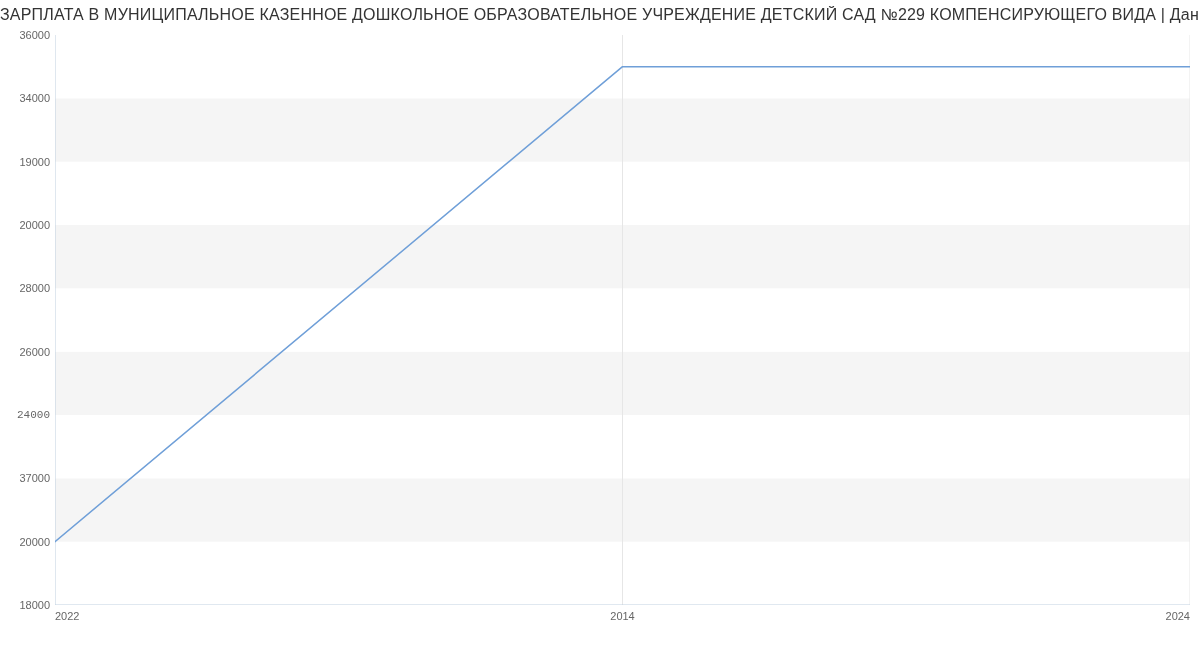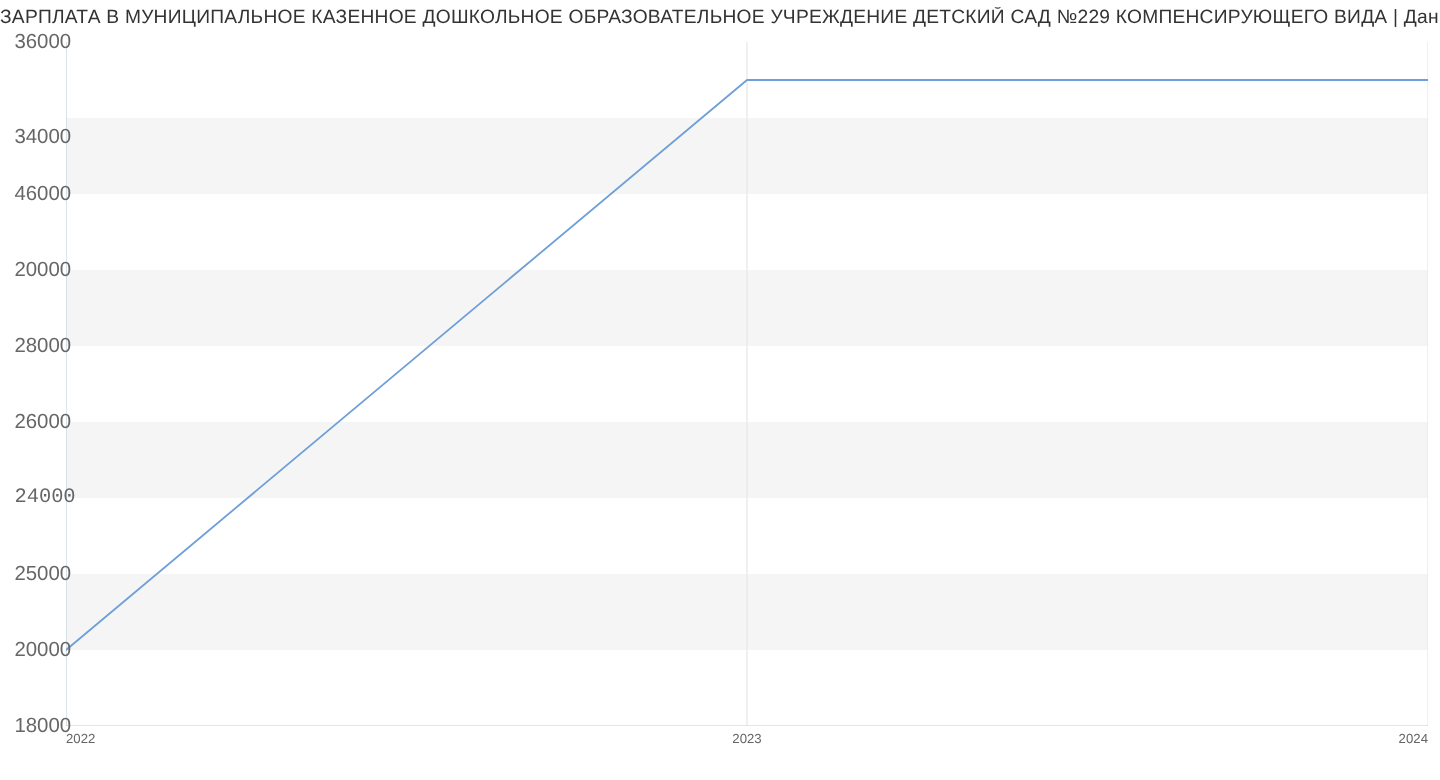--- a/index.html
+++ b/index.html
@@ -38,21 +38,21 @@
     height: 570px;
   }
   .plot-area svg {
     display: block;
   }
   .y-tick {
     position: absolute;
     right: 1150px;
     text-align: right;
     width: 38px;
-    font-size: 17px;
+    font-size: 11px;
     color: #666666;
     transform: translateY(-50%);
   }
   .x-tick {
     position: absolute;
     top: 610px;
     font-size: 11px;
     color: #666666;
     transform: translateX(-50%);
   }
@@ -78,24 +78,24 @@
         <line x1="0" y1="0" x2="0" y2="570" stroke="#c0d0e0" stroke-width="1"></line>
         <line x1="0" y1="570" x2="1135" y2="570" stroke="#c0d0e0" stroke-width="1"></line>
         <line x1="0" y1="570" x2="0" y2="570" stroke="#c0d0e0" stroke-width="1"></line>
         <line x1="567.5" y1="570" x2="567.5" y2="570" stroke="#c0d0e0" stroke-width="1"></line>
         <line x1="1135" y1="570" x2="1135" y2="570" stroke="#c0d0e0" stroke-width="1"></line>
         <path d="M0 506.6666666666667 L567.5 31.66666666666663 L1135 31.66666666666663" fill="none" stroke="#6f9fd8" stroke-width="1.5" stroke-linejoin="round" stroke-linecap="round"></path>
       </svg>
   </div>
 <div class="y-tick" style="top: 605px; padding-left: 12px;">18000</div>
     <div class="y-tick" style="top: 541.667px;">20000</div>
-    <div class="y-tick" style="top: 478.333px;">25000</div>
+    <div class="y-tick" style="top: 478.333px;">37000</div>
     <div class="y-tick" style="top: 415px; font-family: Liberation Mono, monospace;">24000</div>
     <div class="y-tick" style="top: 351.667px;">26000</div>
     <div class="y-tick" style="top: 288.333px; text-align: right;">28000</div>
     <div class="y-tick" style="top: 225px;">20000</div>
-    <div class="y-tick" style="top: 161.667px;">46000</div>
-    <div class="y-tick" style="top: 98.3333px; margin-top: 16px;">34000</div>
+    <div class="y-tick" style="top: 161.667px;">19000</div>
+    <div class="y-tick" style="top: 98.3333px;">34000</div>
     <div class="y-tick" style="top: 35px;">36000</div>
     <div class="x-tick" style="transform: translateX(0px); left: 55px;">2022</div>
-    <div class="x-tick" style="left: 622.5px;">2023</div>
+    <div class="x-tick" style="left: 622.5px;">2014</div>
     <div class="x-tick" style="transform: translateX(-100%); left: 1190px;">2024</div>
   </div>
 
 </body></html>

